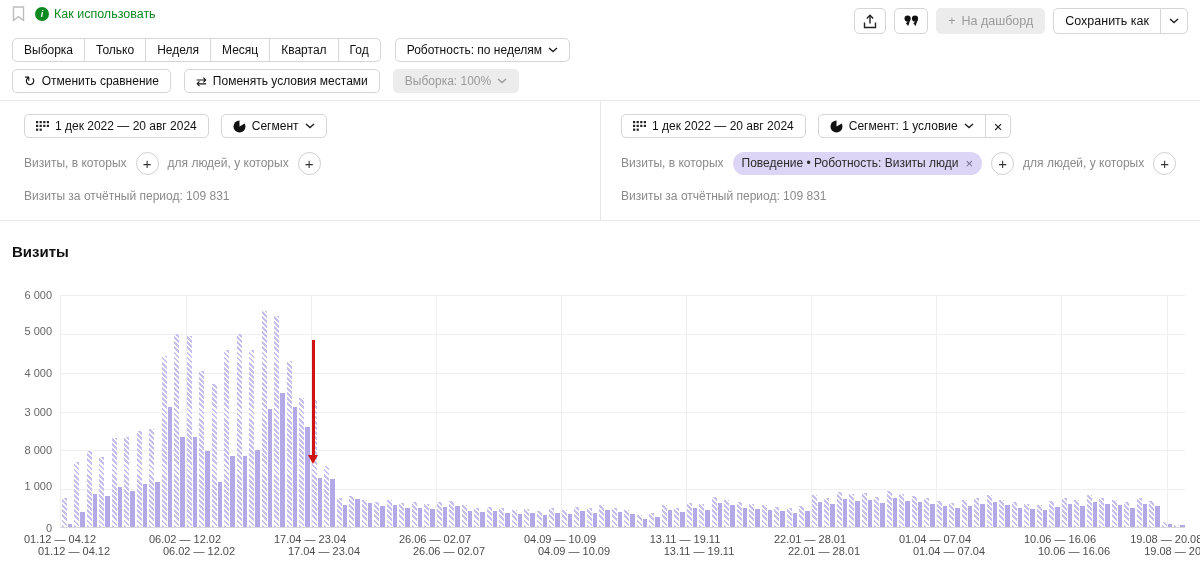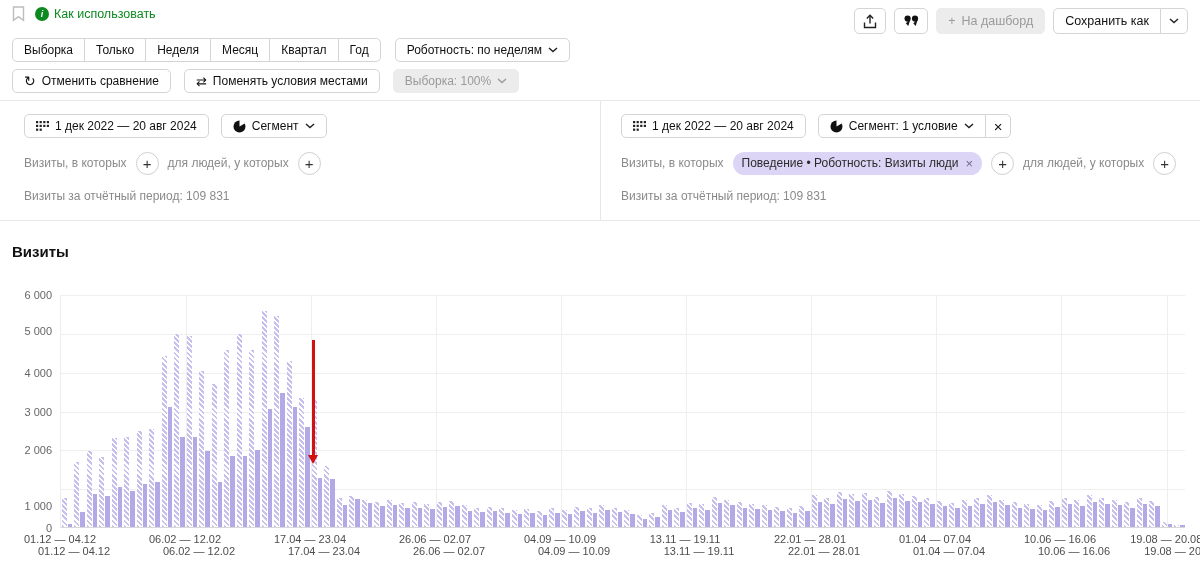--- a/index.html
+++ b/index.html
@@ -282,22 +282,22 @@
 
 <div class="chart-head">
   <span class="chart-title">Визиты</span>
 </div>
 
 <div class="y-axis">
     <span style="top: -6px;">6 000</span>
     <span style="top: 30px;">5 000</span>
     <span style="top: 71.6667px;">4 000</span>
     <span style="top: 110.5px;">3 000</span>
-    <span style="top: 149.333px;">2 006</span>
-    <span style="top: 205px;">1 000</span>
+    <span style="top: 149.333px;">8 000</span>
+    <span style="top: 185px;">1 000</span>
     <span style="top: 227px;">0</span>
   </div>
 <div class="plot">
     <div class="gridline-h" style="top: 0px;"></div>
     <div class="gridline-h" style="top: 38.8333px;"></div>
     <div class="gridline-h" style="top: 77.6667px;"></div>
     <div class="gridline-h" style="top: 116.5px;"></div>
     <div class="gridline-h" style="top: 155.333px;"></div>
     <div class="gridline-h" style="top: 194.167px;"></div>
     <div class="gridline-v" style="left: 125px;"></div>

